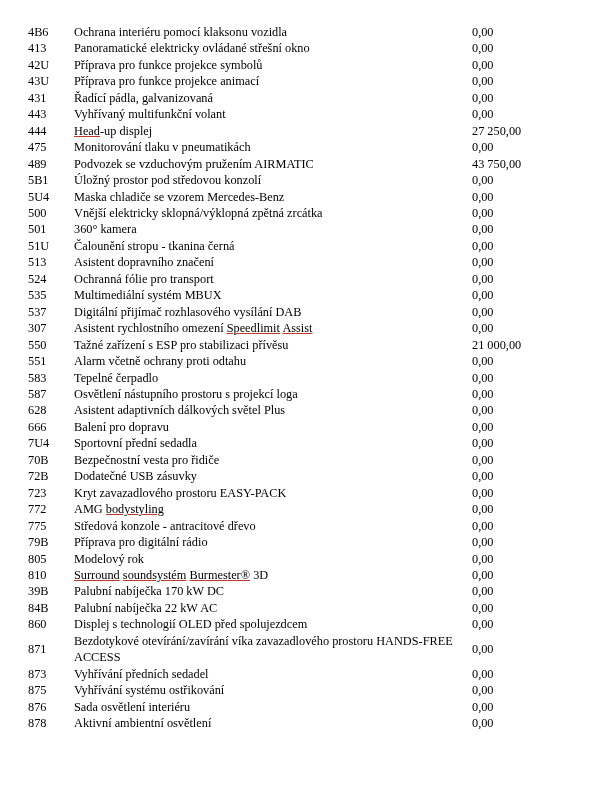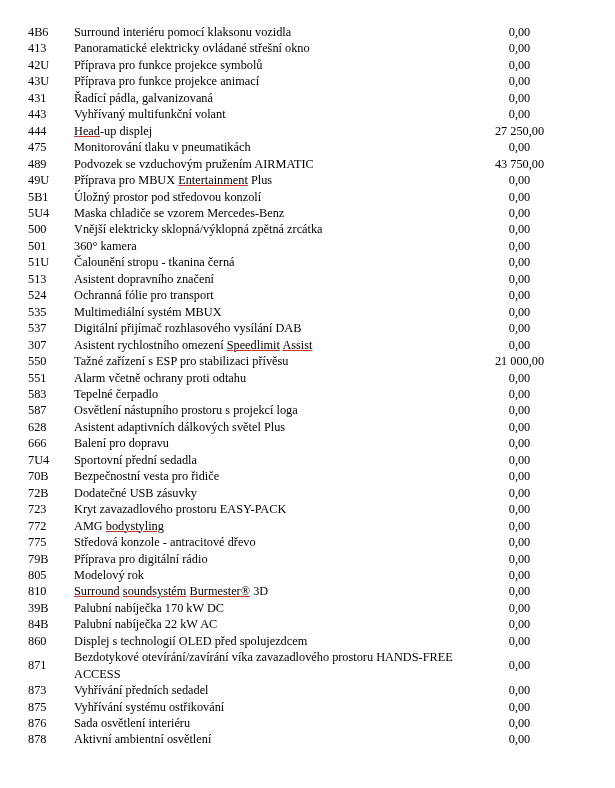--- a/index.html
+++ b/index.html
@@ -35,21 +35,21 @@
   td.code {
     width: 46px;
     white-space: nowrap;
   }
   td.desc {
     width: 398px;
     padding-right: 6px;
   }
   td.price {
     width: 95px;
-    text-align: center;
+    text-align: left;
     white-space: nowrap;
   }
   .sp {
     text-decoration: underline;
     text-decoration-color: #c0392b;
     text-decoration-style: solid;
     text-decoration-thickness: 1px;
     text-underline-offset: 1px;
     margin-top: 8px;
   }
@@ -59,21 +59,21 @@
   }
 </style>
 </head>
 <body>
 
 <div class="page">
   <table class="options">
     <tbody>
         <tr class="row">
           <td class="code">4B6</td>
-          <td class="desc">Surround interiéru pomocí klaksonu vozidla</td>
+          <td class="desc">Ochrana interiéru pomocí klaksonu vozidla</td>
           <td class="price">0,00</td>
         </tr>
         <tr class="row">
           <td class="code">413</td>
           <td class="desc">Panoramatické elektricky ovládané střešní okno</td>
           <td class="price">0,00</td>
         </tr>
         <tr class="row">
           <td class="code">42U</td>
           <td class="desc">Příprava pro funkce projekce symbolů</td>
@@ -101,25 +101,20 @@
         </tr>
         <tr class="row">
           <td class="code">475</td>
           <td class="desc">Monitorování tlaku v pneumatikách</td>
           <td class="price">0,00</td>
         </tr>
         <tr class="row">
           <td class="code">489</td>
           <td class="desc">Podvozek se vzduchovým pružením AIRMATIC</td>
           <td class="price">43 750,00</td>
-        </tr>
-        <tr class="row">
-          <td class="code">49U</td>
-          <td class="desc">Příprava pro MBUX <span class="sp">Entertainment</span> Plus</td>
-          <td class="price">0,00</td>
         </tr>
         <tr class="row">
           <td class="code">5B1</td>
           <td class="desc">Úložný prostor pod středovou konzolí</td>
           <td class="price">0,00</td>
         </tr>
         <tr class="row">
           <td class="code">5U4</td>
           <td class="desc">Maska chladiče se vzorem Mercedes-Benz</td>
           <td class="price">0,00</td>

